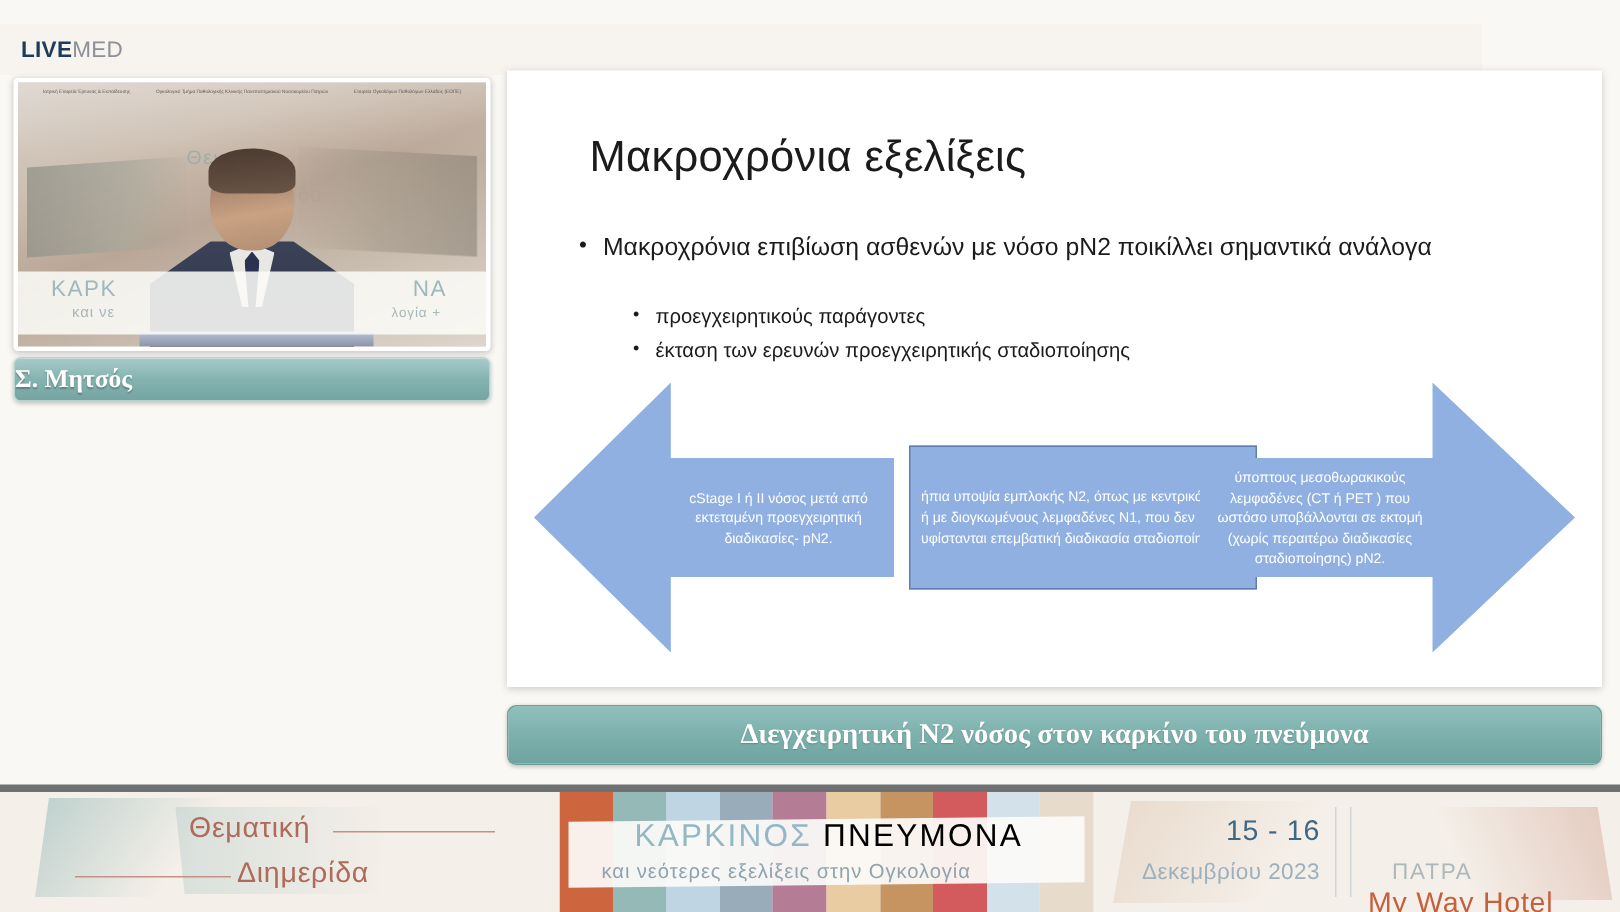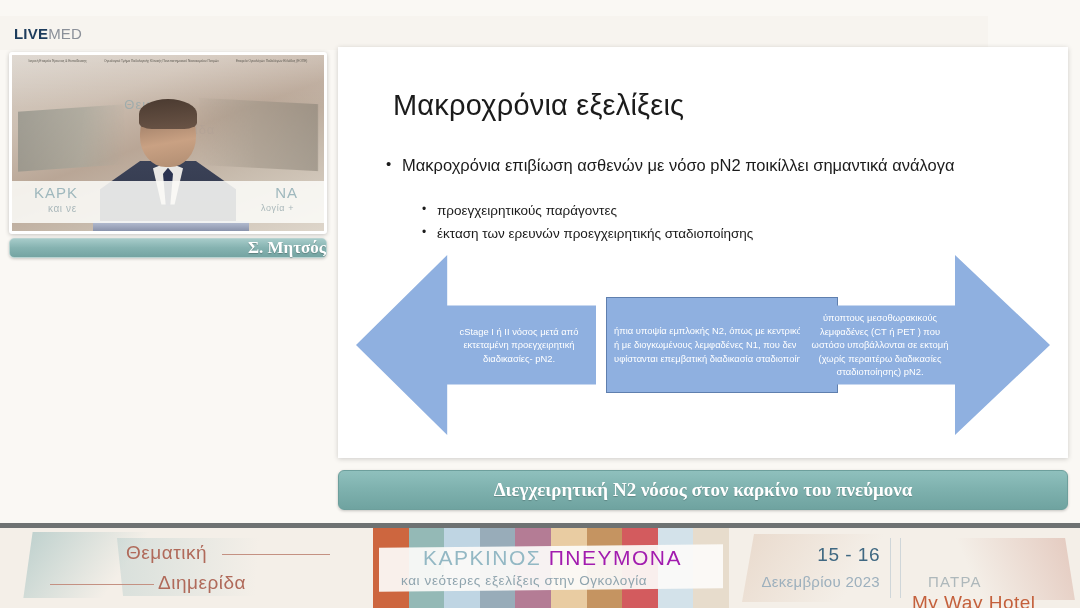--- a/index.html
+++ b/index.html
@@ -108,26 +108,26 @@
     margin-left:-5px; background:#2a3250;
     clip-path: polygon(50% 0%, 100% 16%, 72% 100%, 28% 100%, 0% 16%);
   }
   .podium {
     position:absolute; left:26%; bottom:0; width:50%; height:10px;
     background: linear-gradient(180deg,#b9c2d6,#8a93ab);
   }
 
   
   .nameplate {
-    position: absolute; left: 9px; top: 238px; width: 318px; height: 20px;
+    position: absolute; left: 9px; top: 238px; width: 318px; height: 30px;
     border-radius: 5px;
     background: linear-gradient(180deg, #a6cbc9 0%, #86b3b1 48%, #74a4a2 100%);
     border: 1px solid #b9d3d1;
     box-shadow: 0 1px 3px rgba(0,0,0,.2);
-    display: flex; align-items: center; justify-content: flex-end;
+    display: flex; align-items: center; justify-content: flex-start;
     color: #ffffff;
     font-family: "Liberation Serif", serif;
     font-weight: 700; font-size: 17px;
     text-shadow: 0 1px 1px rgba(0,0,0,.25);
   }
 
   
   .slide {
     position: absolute; left: 338px; top: 47px; width: 730px; height: 411px;
     background: #ffffff;
@@ -257,21 +257,21 @@
   .center-band {
     position: absolute; left: 6px; top: 18px; width: 344px; height: 44px;
     background: rgba(252,251,249,.93);
     transform: skewY(-.6deg);
   }
   .karkinos {
     position: absolute; left: 50px; top: 18px;
     font-size: 21px; letter-spacing: 1.5px;
   }
   .karkinos .k1 { color: #93b8c4; }
-  .karkinos .k2 { color: #a21caf; }
+  .karkinos .k2 { color: #000000; }
   .ypotitlos {
     position: absolute; left: 28px; top: 45px;
     font-size: 13.5px; color: #8fa4ae; letter-spacing: .6px;
   }
   
   .f-right {
     position: absolute; left: 730px; top: 0; width: 350px; height: 80px;
   }
   .f-right .wash {
     position:absolute; left:18px; top:6px; width:150px; height:68px;

